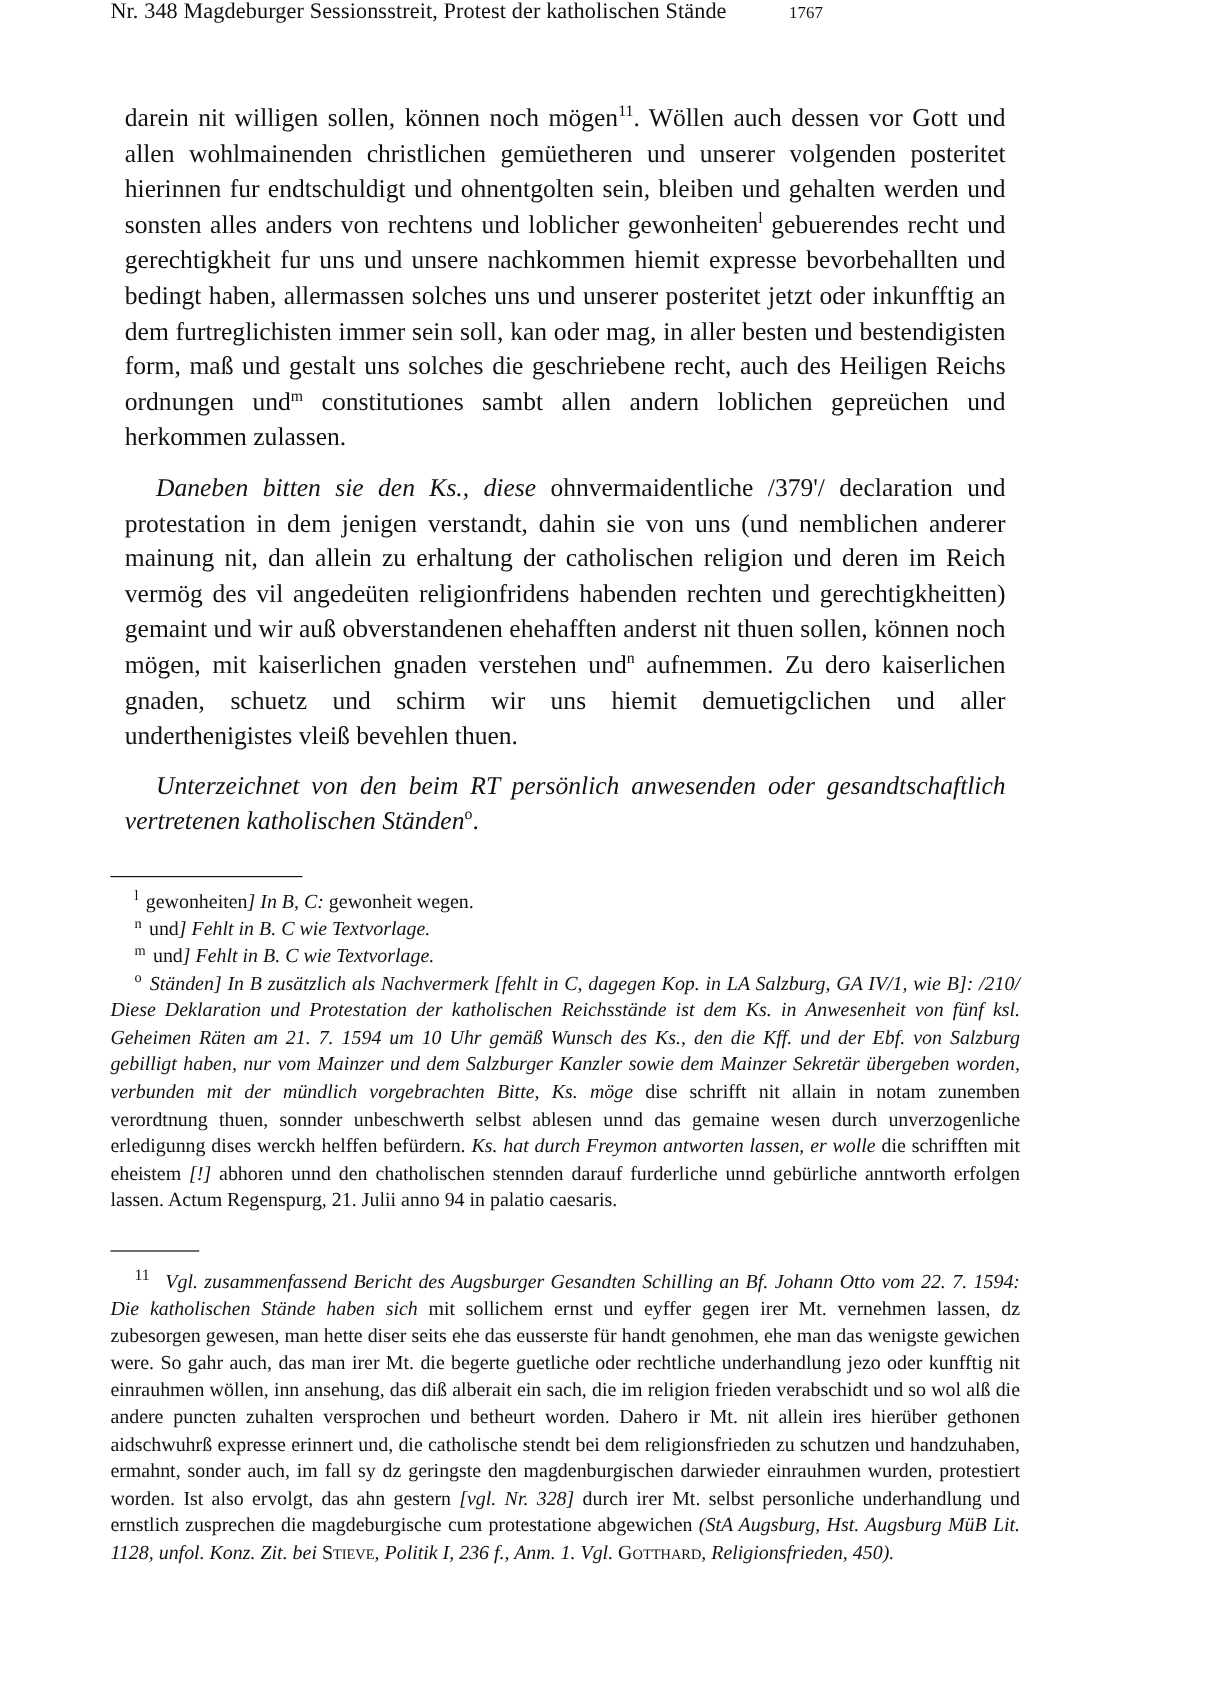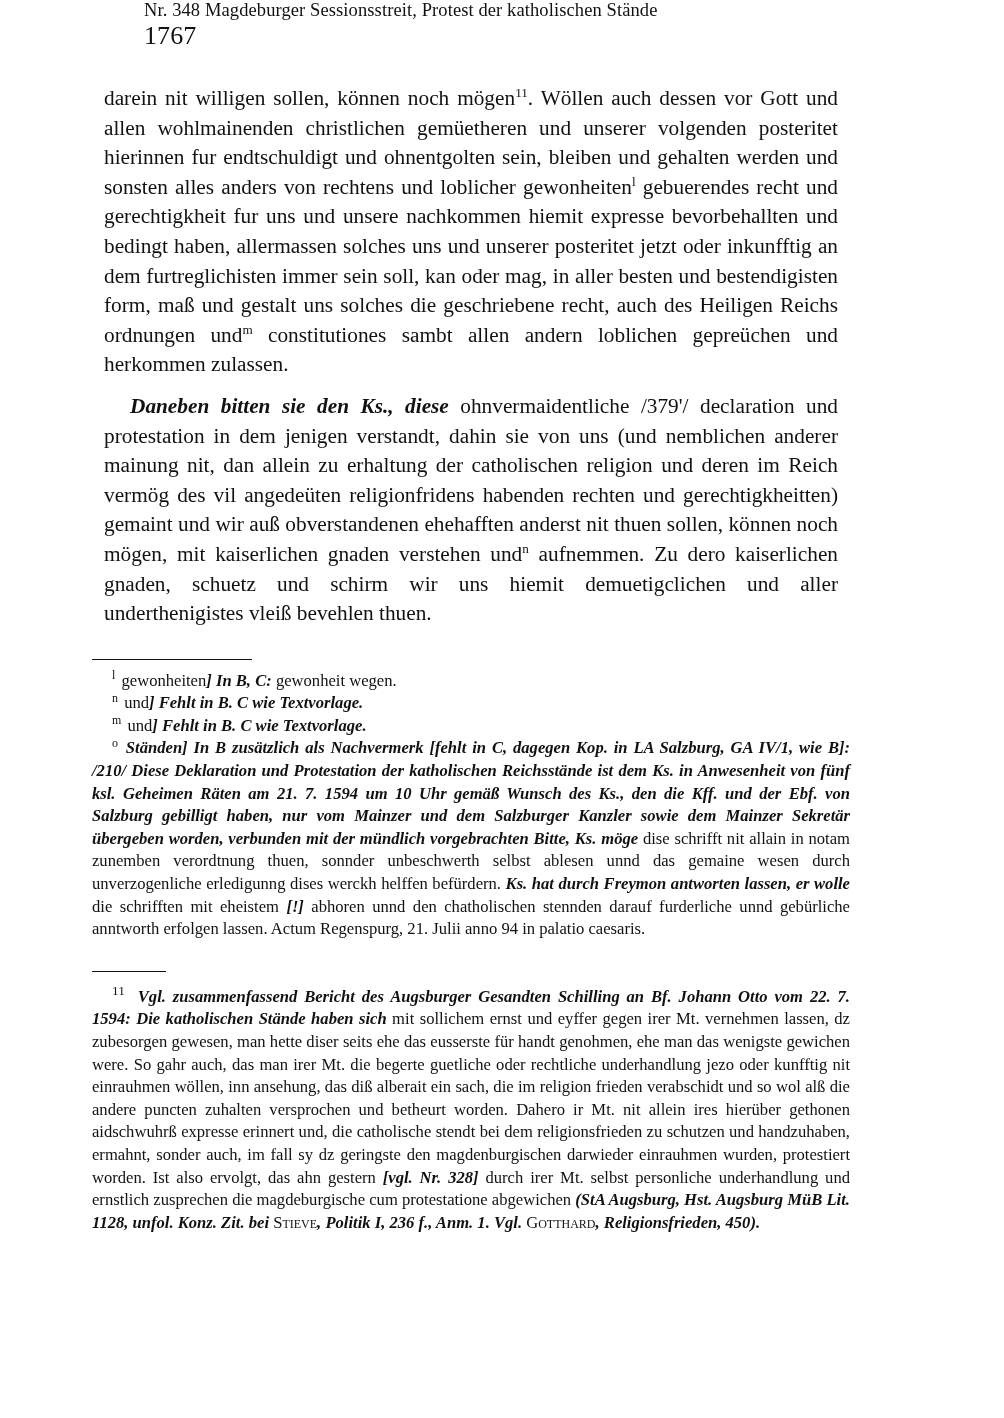--- a/index.html
+++ b/index.html
@@ -29,43 +29,42 @@
   
   .runhead {
     display: flex;
     align-items: baseline;
     justify-content: flex-start;
     font-size: 18.5px;
     letter-spacing: 0.1px;
     margin-bottom: 30px;
     padding-left: 92px;
     box-sizing: border-box;
-    flex-direction: column;
   }
   .runhead-title {
     white-space: nowrap;
   }
   .runhead-page {
     margin-left: 52px;
-    font-size: 26px;
+    font-size: 14px;
   }
 
   
   .body-par {
     font-size: 21.3px;
     line-height: 29.6px;
     text-align: justify;
     text-justify: inter-word;
     margin: 12px;
     hyphens: none;
   }
   .body-par.indent {
     text-indent: 26px;
   }
-  .it { font-style: italic; font-weight: bold; }
+  .it { font-style: italic; }
   sup.note {
     font-size: 0.62em;
     vertical-align: super;
     line-height: 0;
     font-style: normal;
   }
 
   
   .rule-wrap { margin-top: 30px; }
   .rule {
@@ -114,20 +113,21 @@
     <span class="runhead-title">Nr. 348 Magdeburger Sessionsstreit, Protest der katholischen Stände</span>
     <span class="runhead-page">1767</span>
   </div>
 
   <div class="content">
 
     <p class="body-par"><span>darein nit willigen sollen, können noch mögen</span><sup class="note">11</sup><span>. Wöllen auch dessen vor Gott und allen wohlmainenden christlichen gemüetheren und unserer volgenden posteritet hierinnen fur endtschuldigt und ohnentgolten sein, bleiben und gehalten werden und sonsten alles anders von rechtens und loblicher gewonheiten</span><sup class="note">l</sup><span> gebuerendes recht und gerechtigkheit fur uns und unsere nachkommen hiemit expresse bevorbehallten und bedingt haben, allermassen solches uns und unserer posteritet jetzt oder inkunfftig an dem furtreglichisten immer sein soll, kan oder mag, in aller besten und bestendigisten form, maß und gestalt uns solches die geschriebene recht, auch des Heiligen Reichs ordnungen und</span><sup class="note">m</sup><span> constitutiones sambt allen andern loblichen gepreüchen und herkommen zulassen.</span></p>
 
     <p class="body-par indent"><span class="it">Daneben bitten sie den Ks., diese</span><span> ohnvermaidentliche /379'/ declaration und protestation in dem jenigen verstandt, dahin sie von uns (und nemblichen anderer mainung nit, dan allein zu erhaltung der catholischen religion und deren im Reich vermög des vil angedeüten religionfridens habenden rechten und gerechtigkheitten) gemaint und wir auß obverstandenen ehehafften anderst nit thuen sollen, können noch mögen, mit kaiserlichen gnaden verstehen und</span><sup class="note">n</sup><span> aufnemmen. Zu dero kaiserlichen gnaden, schuetz und schirm wir uns hiemit demuetigclichen und aller underthenigistes vleiß bevehlen thuen.</span></p>
 
+    <p class="body-par indent"><span class="it">Unterzeichnet von den beim RT persönlich anwesenden oder gesandtschaftlich vertretenen katholischen Ständen</span><sup class="note">o</sup><span>.</span></p>
 
     <div class="rule-wrap">
       <hr class="rule rule-long">
     </div>
 
     <div class="fn-block">
       <p class="fn-par"><sup class="fn-marker">l</sup> <span>gewonheiten</span><span class="it">] In B, C:</span><span> gewonheit wegen.</span></p>
       <p class="fn-par"><sup class="fn-marker">n</sup> <span>und</span><span class="it">] Fehlt in B. C wie Textvorlage.</span></p>
       <p class="fn-par"><sup class="fn-marker">m</sup> <span>und</span><span class="it">] Fehlt in B. C wie Textvorlage.</span></p>
       <p class="fn-par"><sup class="fn-marker">o</sup> <span class="it">Ständen] In B zusätzlich als Nachvermerk [fehlt in C, dagegen Kop. in LA Salzburg, GA IV/1, wie B]: /210/ Diese Deklaration und Protestation der katholischen Reichsstände ist dem Ks. in Anwesenheit von fünf ksl. Geheimen Räten am 21. 7. 1594 um 10 Uhr gemäß Wunsch des Ks., den die Kff. und der Ebf. von Salzburg gebilligt haben, nur vom Mainzer und dem Salzburger Kanzler sowie dem Mainzer Sekretär übergeben worden, verbunden mit der mündlich vorgebrachten Bitte, Ks. möge</span><span> dise schrifft nit allain in notam zunemben verordtnung thuen, sonnder unbeschwerth selbst ablesen unnd das gemaine wesen durch unverzogenliche erledigunng dises werckh helffen befürdern. </span><span class="it">Ks. hat durch Freymon antworten lassen, er wolle</span><span> die schrifften mit eheistem </span><span class="it">[!]</span><span> abhoren unnd den chatholischen stennden darauf furderliche unnd gebürliche anntworth erfolgen lassen. Actum Regenspurg, 21. Julii anno 94 in palatio caesaris.</span></p>

